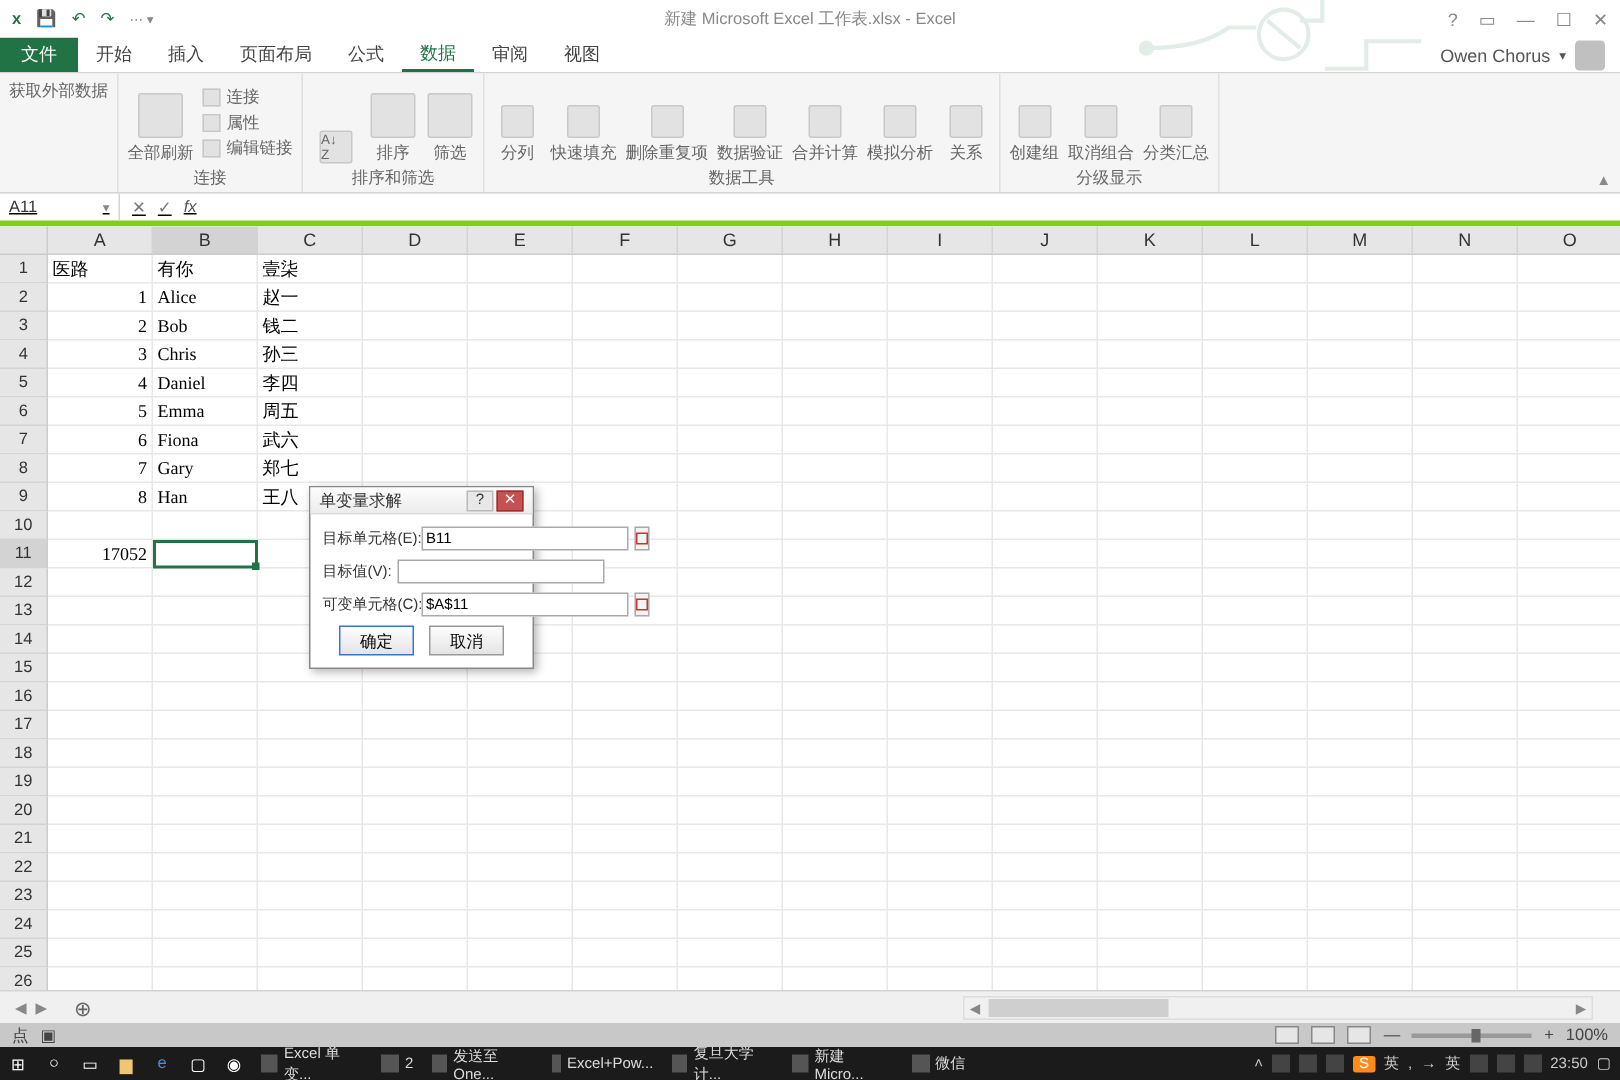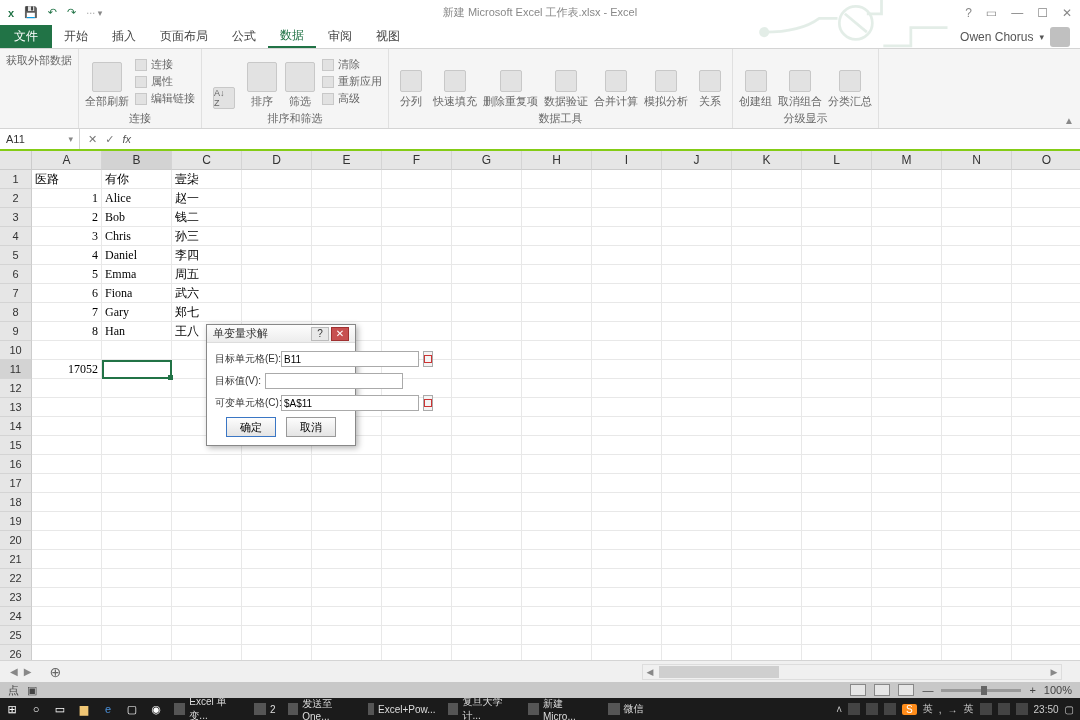--- a/index.html
+++ b/index.html
@@ -28,21 +28,21 @@
 .rgroup .lbl{font-size:11px;color:#666;padding-bottom:2px;}
 .rbtn{display:flex;flex-direction:column;align-items:center;gap:2px;min-width:32px;font-size:11px;color:#666;justify-content:flex-end;padding-bottom:2px;}
 .rbtn .ic{width:22px;height:22px;background:#e2e2e2;border:1px solid #c8c8c8;border-radius:2px;}
 .rbtn.big .ic{width:30px;height:30px;}
 .rlist{display:flex;flex-direction:column;gap:2px;font-size:11px;color:#666;padding-top:4px;}
 .rlist div{display:flex;align-items:center;gap:4px;}
 .rlist .mi{width:12px;height:12px;background:#e2e2e2;border:1px solid #c8c8c8;}
 .ribbon .collapse{position:absolute;right:6px;bottom:2px;color:#888;font-size:10px;}
 
 
-.formula-bar{height:22px;border-bottom:2px solid #84cc16;display:flex;align-items:center;background:#fff;}
+.formula-bar{height:22px;border-bottom:4px solid #84cc16;display:flex;align-items:center;background:#fff;text-decoration:underline;}
 .namebox{width:80px;border-right:1px solid #d4d4d4;height:100%;display:flex;align-items:center;padding:0 6px;font-size:11px;color:#333;}
 .namebox .dd{margin-left:auto;color:#888;font-size:9px;}
 .fb-btns{display:flex;gap:8px;padding:0 8px;color:#777;font-size:11px;}
 .fx{font-style:italic;color:#555;padding-right:6px;}
 .fb-input{flex:1;padding:0 6px;font-size:11px;color:#333;}
 
 
 .grid-area{position:absolute;top:151px;left:0;right:0;bottom:60px;overflow:hidden;background:#fff;}
 .corner{position:absolute;left:0;top:0;width:32px;height:19px;background:#e6e6e6;border-right:1px solid #ccc;border-bottom:1px solid #ccc;}
 .col-headers{position:absolute;left:32px;top:0;height:19px;display:flex;}
@@ -182,34 +182,20 @@
           <div class="ic" style="font-size:9px;line-height:10px;">A↓<br>Z</div>
         </div>
       <div class="rbtn big">
           <div class="ic"></div>
           <span>排序</span>
         </div>
       <div class="rbtn big">
           <div class="ic"></div>
           <span>筛选</span>
         </div>
-      <div class="rlist">
-        <div>
-            <span class="mi"></span>
-            <span>清除</span>
-          </div>
-        <div>
-            <span class="mi"></span>
-            <span>重新应用</span>
-          </div>
-        <div>
-            <span class="mi"></span>
-            <span>高级</span>
-          </div>
-      </div>
     </div>
     <div class="lbl">排序和筛选</div>
   </div>
   <div class="rgroup">
     <div class="btns">
       <div class="rbtn">
           <div class="ic"></div>
           <span>分列</span>
         </div>
       <div class="rbtn">

